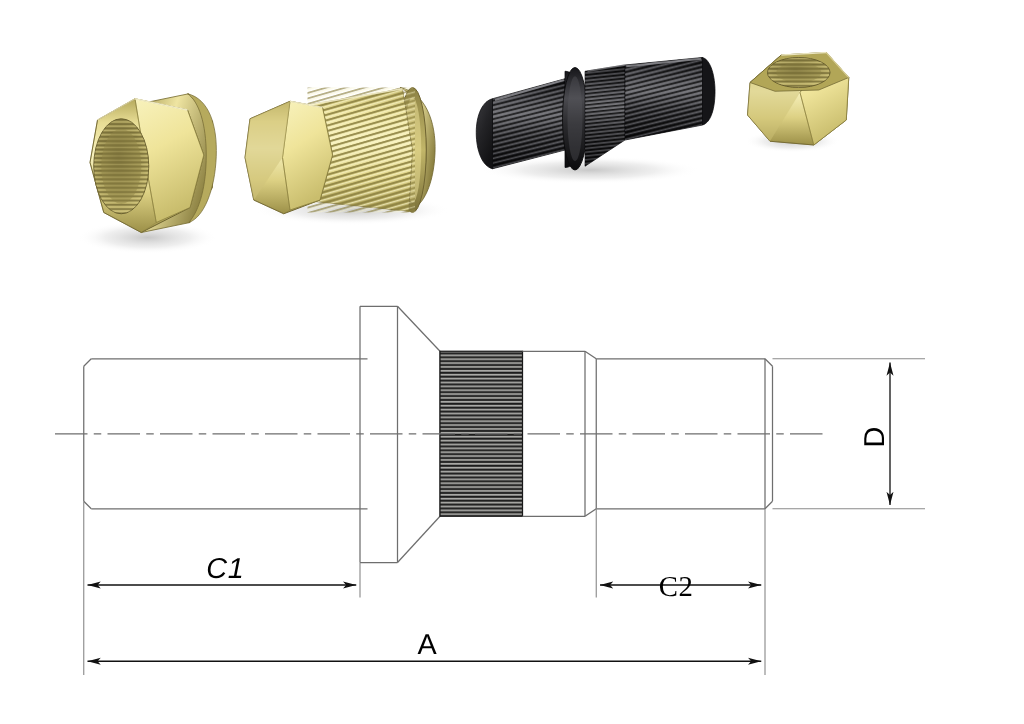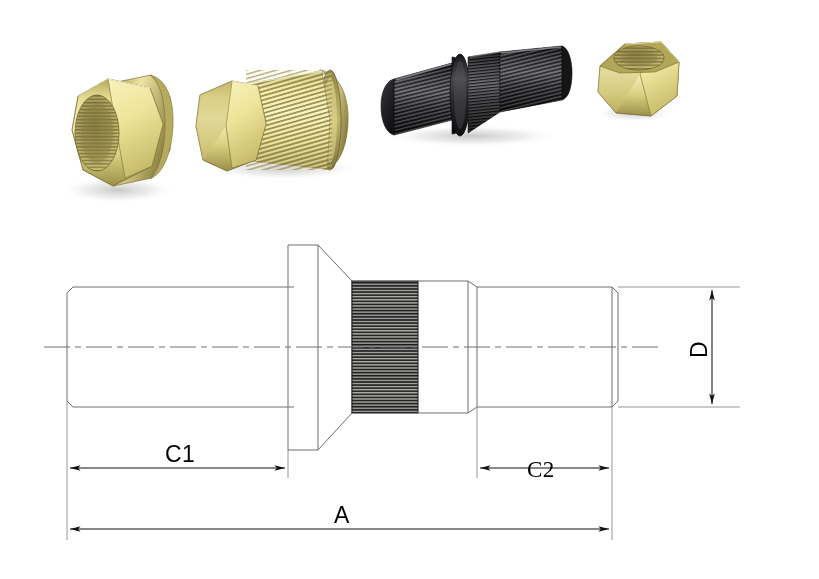--- a/index.html
+++ b/index.html
@@ -288,21 +288,21 @@
     </g>
 
     <g stroke="#111111" stroke-width="1.05" fill="none">
       <line x1="70" y1="468" x2="285" y2="468" marker-start="url(#arrowL)" marker-end="url(#arrowR)"></line>
       <line x1="480" y1="468" x2="609" y2="468" marker-start="url(#arrowL)" marker-end="url(#arrowR)"></line>
       <line x1="70" y1="529" x2="609" y2="529" marker-start="url(#arrowL)" marker-end="url(#arrowR)"></line>
       <line x1="712" y1="290" x2="712" y2="404" marker-start="url(#arrowL)" marker-end="url(#arrowR)"></line>
     </g>
   </svg>
 
-  <div class="dim-label" style="left:165px; top:443px;">C1</div>
+  <div class="dim-label" style="left:165px; top:443px;font-style:italic;">C1</div>
 
   <div class="dim-label" style="left:527px; top:458px;font-family:Liberation Serif, serif;">C2</div>
 
   <div class="dim-label" style="left:334px; top:504px;">A</div>
 
   <div class="dim-label" id="label-D" style="left:688px; top:358px;">D</div>
 
 </div>
 
 </body></html>

